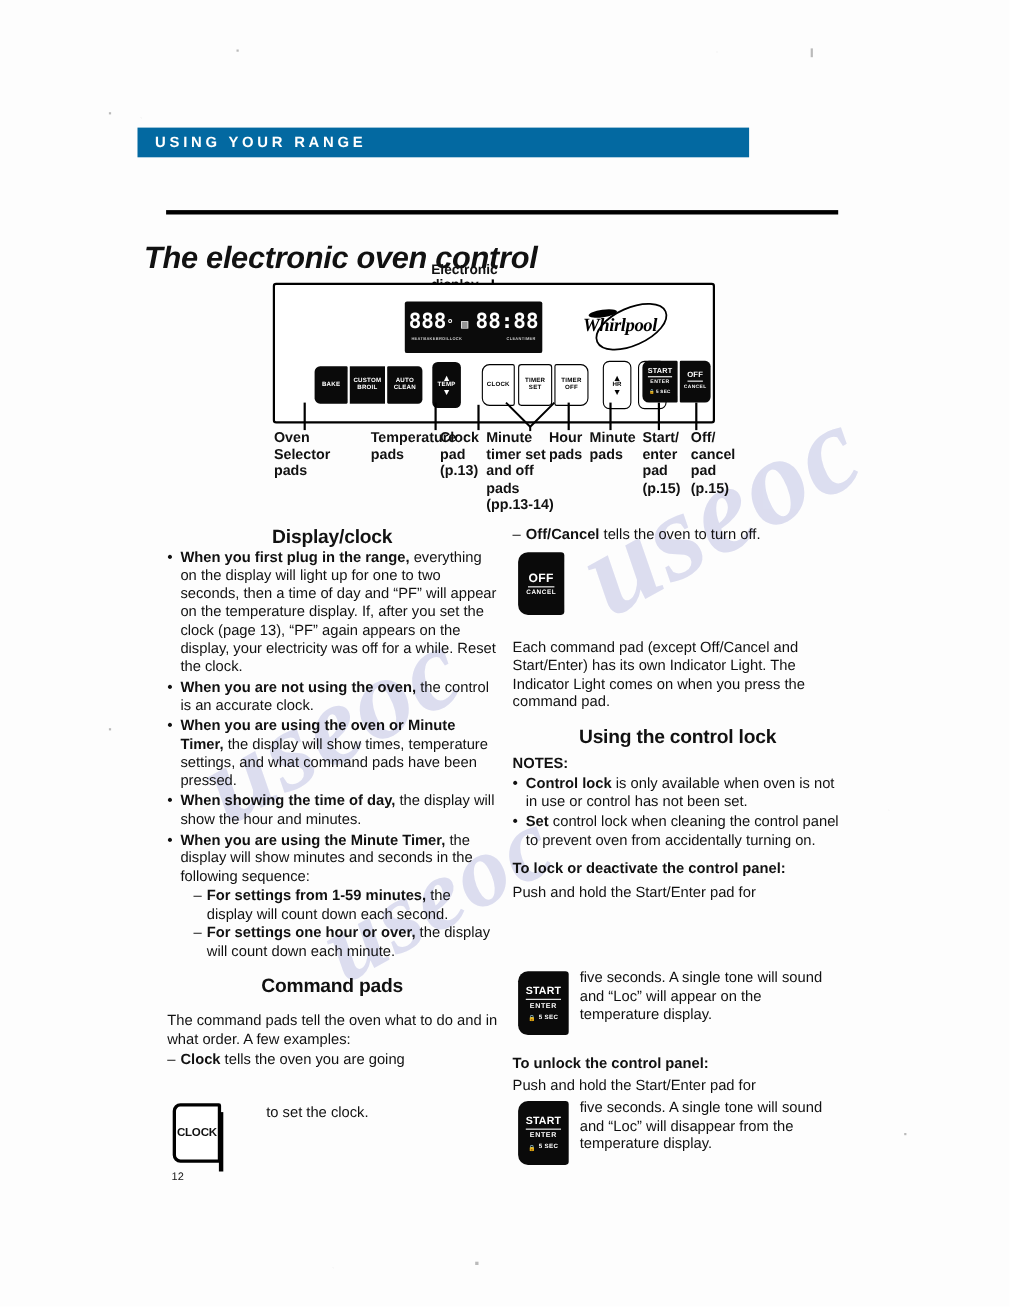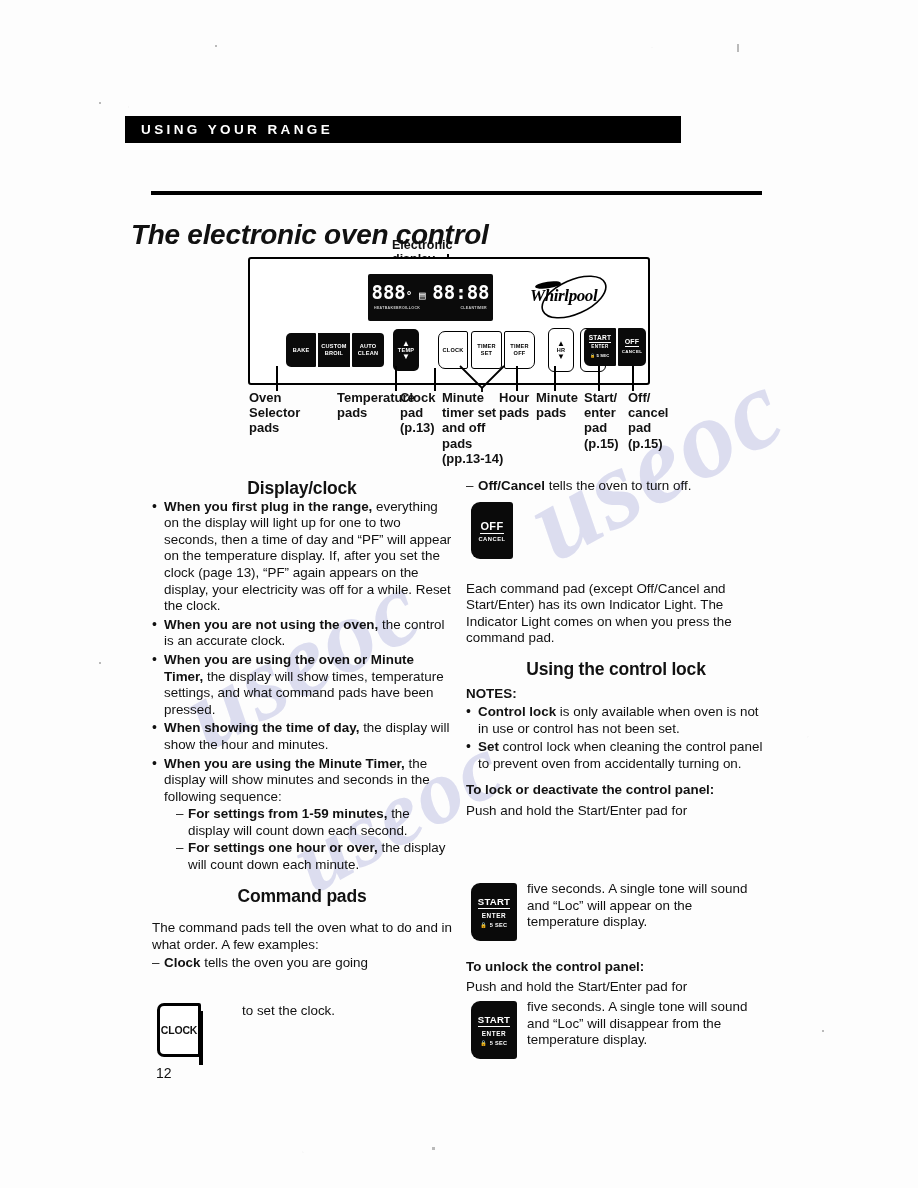--- a/index.html
+++ b/index.html
@@ -55,21 +55,21 @@
   .wm-b { left: 175px; top: 600px; font-size: 104px; transform: rotate(-29deg); }
   .wm-c { left: 285px; top: 760px; font-size: 92px;  transform: rotate(-29deg); }
 
   
   .banner {
     position: absolute;
     left: 125px;
     top: 116px;
     width: 556px;
     height: 27px;
-    background: #000000;
+    background: #0369a1;
     color: #fff;
   }
   .banner-label {
     position: absolute;
     left: 16px;
     top: 6px;
     font-size: 13.5px;
     font-weight: 700;
     letter-spacing: 3.4px;
   }
@@ -330,21 +330,21 @@
   }
   .ex-start-1 { left: 471px; top: 883px; }
   .ex-start-2 { left: 471px; top: 1001px; }
 
   .wrap-text { position: absolute; font-size: 13.4px; line-height: 16.6px; }
 
   .page-number {
     position: absolute;
     left: 156px;
     top: 1065px;
-    font-size: 14px;
+    font-size: 10px;
   }
 </style>
 </head>
 <body>
 
 <div class="page">
   <div class="paper-tone"></div>
 
   <div class="speck" style="left:215px;top:45px;width:2px;height:2px;"></div>
   <div class="speck" style="left:737px;top:44px;width:2px;height:8px;"></div>

